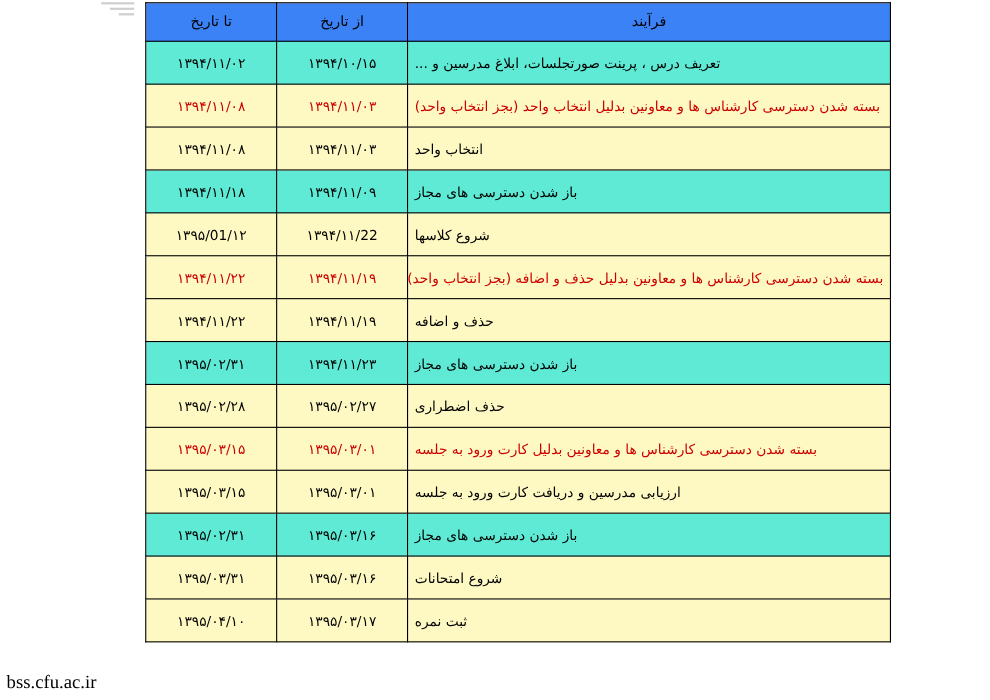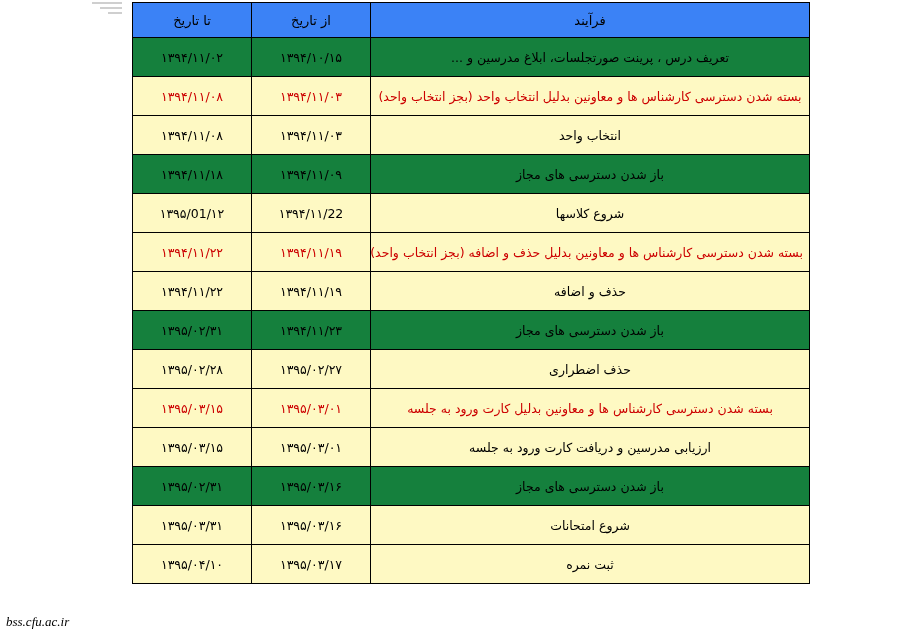--- a/index.html
+++ b/index.html
@@ -43,46 +43,45 @@
     font-weight: normal;
     color: #000000;
     font-size: 13px;
     height: 34px;
   }
   col.c-process { width: 439px; }
   col.c-from { width: 119px; }
   col.c-to { width: 119px; }
 
   td.process {
-    text-align: center;
+    text-align: left;
     white-space: nowrap;
   }
   td.date {
     text-align: center;
     letter-spacing: 0.3px;
     direction: ltr;
   }
   tr.green td {
-    background: #15803d;
+    background: #5eead4;
     color: #000000;
   }
   tr.red td {
     color: #cc0000;
   }
   tr.red td.process {
     color: #cc0000;
     margin-top: 48px;
   }
   .footer-url {
     position: absolute;
     left: 6px;
     bottom: 6px;
-    font-size: 13px;
+    font-size: 17px;
     color: #000000;
-    font-style: italic;
     font-family: "Liberation Serif", serif;
     direction: ltr;
   }
   .corner-mark {
     position: absolute;
     left: 86px;
     top: 2px;
     width: 36px;
     height: 14px;
     opacity: 0.35;

